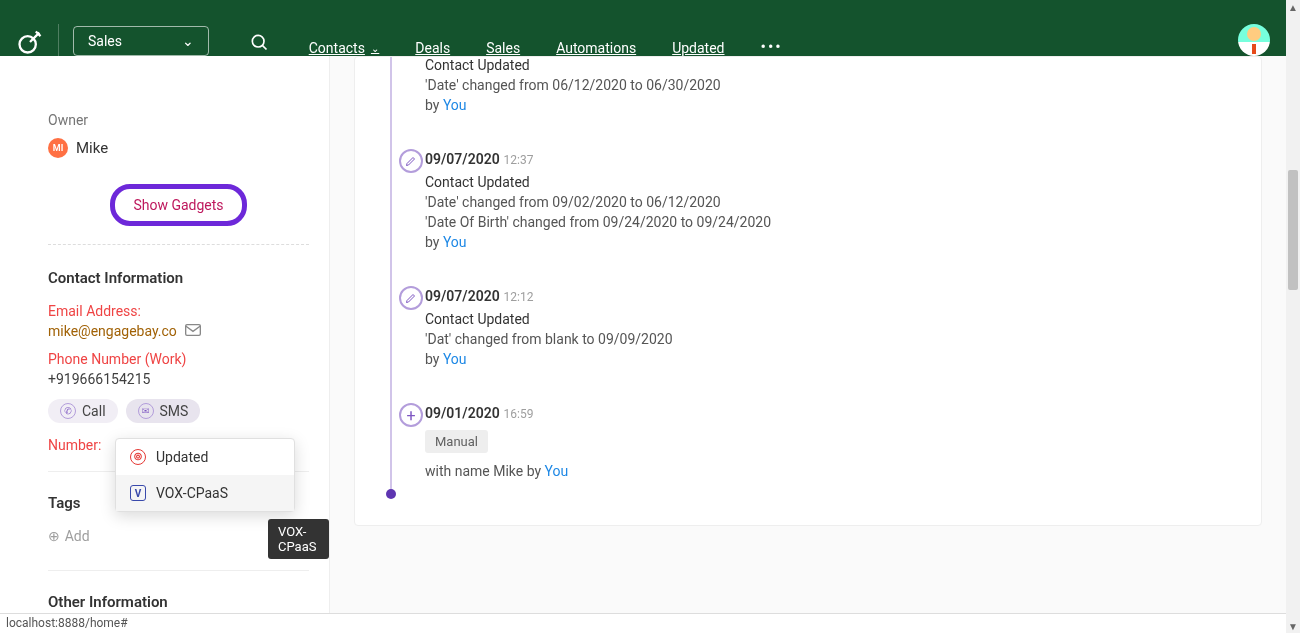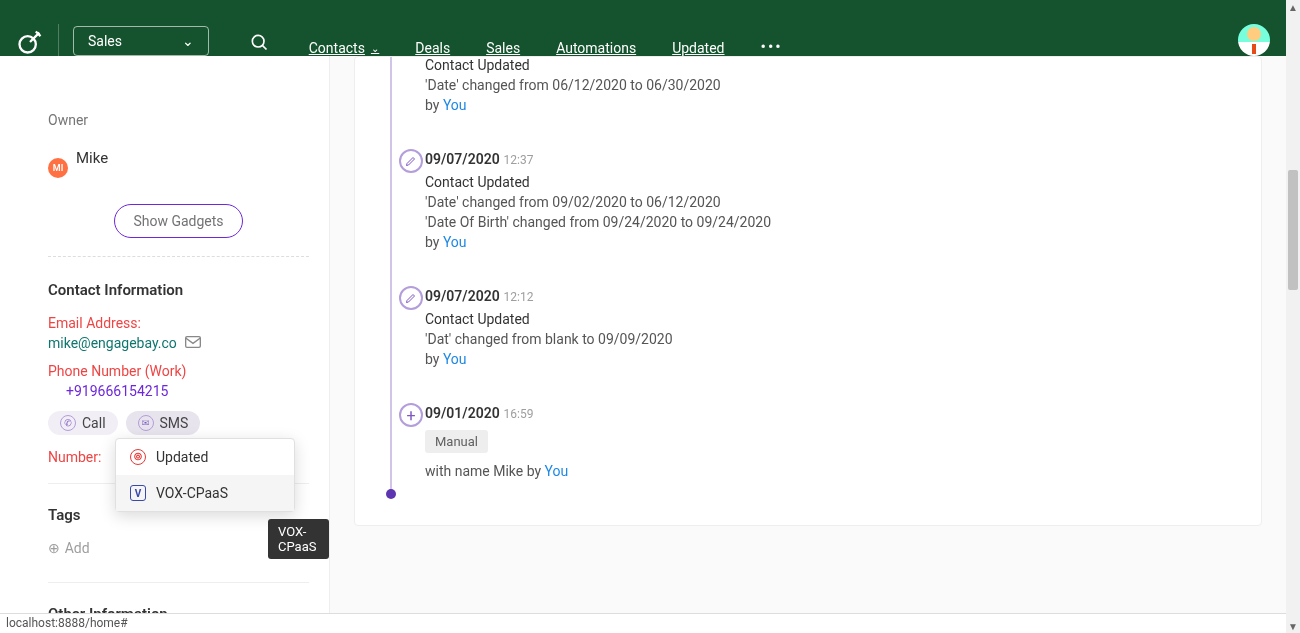--- a/index.html
+++ b/index.html
@@ -16,28 +16,28 @@
 .more-dots { margin-left: 36px; letter-spacing: 2px; cursor: pointer; }
 .spacer { flex: 1; }
 .avatar { width: 32px; height: 32px; border-radius: 50%; background: linear-gradient(#7fd 0 55%, #fff 55%); position: relative; cursor: pointer; display:flex; align-items:center; justify-content:center; }
 .avatar-inner { width: 14px; height: 14px; border-radius: 50%; background:#ffcc80; position:absolute; top:3px; }
 .avatar-tie { position:absolute; bottom:2px; width:4px; height:10px; background:#e64a19; }
 
 .body { display: flex; height: calc(100% - 56px - 20px); background:#fafafa; }
 .left { width: 330px; padding: 16px 20px 0 48px; background:#fff; border-right:1px solid #eee; overflow:hidden; position:relative; }
 .owner-label { color:#757575; font-size:14px; margin-top:40px; margin-bottom:10px; }
 .owner-row { display:flex; align-items:center; gap:8px; font-size:15px; color:#333; }
-.owner-chip { width:20px; height:20px; border-radius:50%; background:#ff7043; color:#fff; font-size:9px; display:flex; align-items:center; justify-content:center; font-weight:600;margin-top:20px; }
+.owner-chip { width:20px; height:20px; border-radius:50%; background:#ff7043; color:#fff; font-size:9px; display:flex; align-items:center; justify-content:center; font-weight:600; }
 .gadgets-wrap { display:flex; justify-content:center; margin:26px 0 18px; }
-.gadgets-btn { border:1px solid #6d28d9; border-radius:20px; padding:8px 18px; color:#737373; font-size:14px; cursor:pointer; }
+.gadgets-btn { border:5px solid #6d28d9; border-radius:20px; padding:8px 18px; color:#be185d; font-size:14px; cursor:pointer; }
 .dashline { border-top:1px dashed #ddd; margin-bottom:24px; }
 .section-title { font-weight:600; color:#333; font-size:15px; margin-bottom:16px; }
 .field-label { color:#ef4444; font-size:14px; margin-bottom:4px; }
-.field-value { color:#0f766e; font-size:14px; margin-bottom:12px; display:flex; align-items:center; gap:8px; }
-.field-value.link { color:#6d28d9;margin-left:18px; }
+.field-value { color:#a16207; font-size:14px; margin-bottom:12px; display:flex; align-items:center; gap:8px; }
+.field-value.link { color:#404040; }
 .email-icon { color:#888; }
 .chip-row { display:flex; gap:8px; margin-bottom:14px; }
 .pill { border-radius:18px; background:#f1eef5; padding:4px 12px; display:flex; align-items:center; gap:6px; font-size:14px; color:#444; cursor:pointer; }
 .pill.active { background:#e8e4ee; }
 .pill-icon { width:16px; height:16px; border-radius:50%; border:1.5px solid #b39ddb; display:flex; align-items:center; justify-content:center; font-size:9px; color:#7e57c2; }
 .dropdown { position:absolute; left:115px; top:382px; width:180px; background:#fff; border:1px solid #e0e0e0; border-radius:4px; box-shadow:0 4px 16px rgba(0,0,0,0.15); z-index:10; }
 .dd-item { padding:10px 14px; display:flex; align-items:center; gap:10px; font-size:14px; color:#333; cursor:pointer; }
 .dd-item.hover { background:#f5f5f5; }
 .dd-icon { width:16px; height:16px; border-radius:3px; display:flex; align-items:center; justify-content:center; font-size:10px; font-weight:700; }
 .dd-icon.tw { border:1.5px solid #e53935; color:#e53935; border-radius:50%; }

